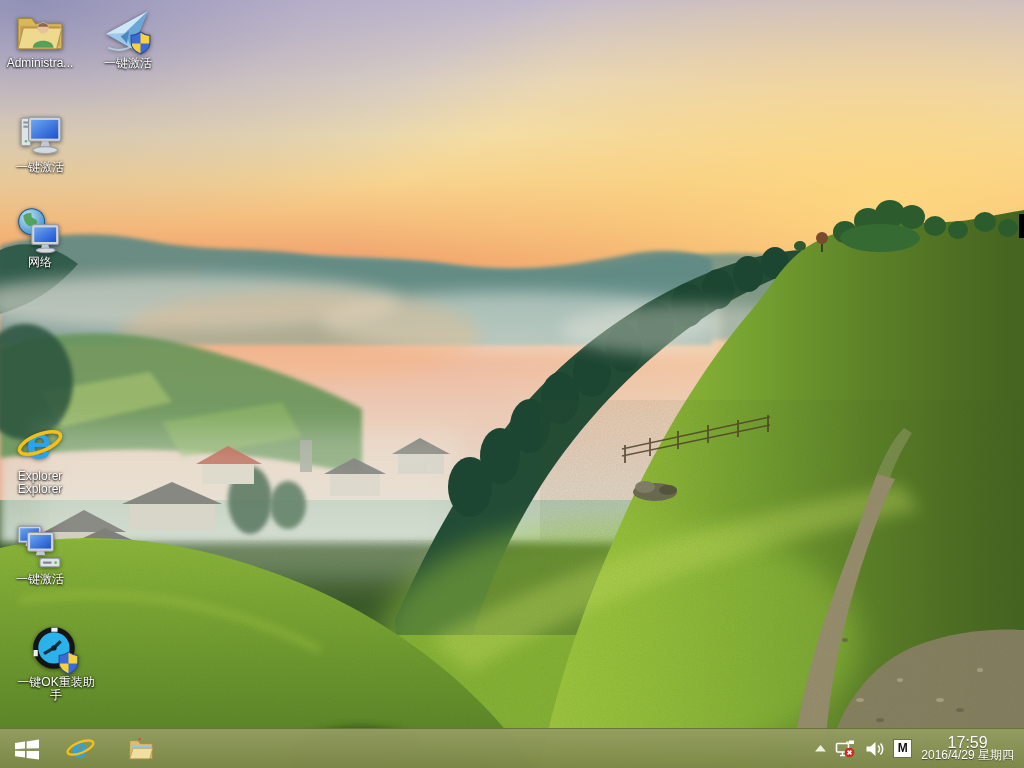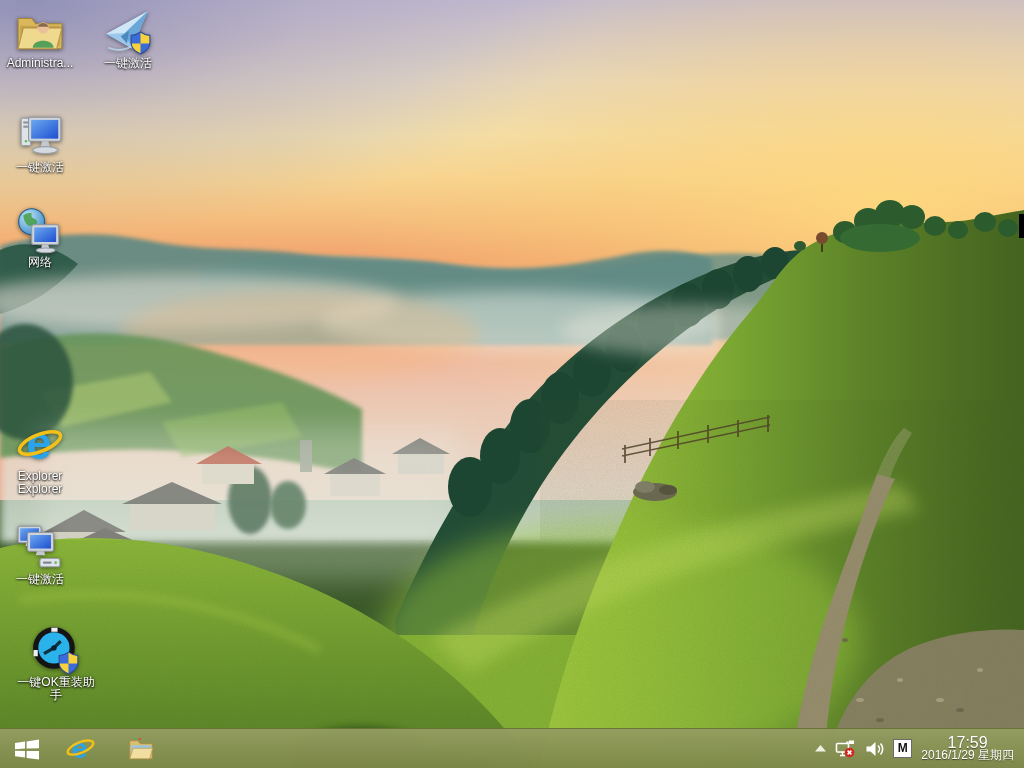--- a/index.html
+++ b/index.html
@@ -414,18 +414,18 @@
       <div class="tray-btn">
         <svg width="19" height="16" viewBox="0 0 19 16">
           <path d="M1.5 5.5 h4 l5 -4.5 v14 l-5 -4.5 h-4 Z" fill="#ffffff"></path>
           <path d="M13 4.5 a5 5 0 0 1 0 7" stroke="#ffffff" fill="none" stroke-width="1.6"></path>
           <path d="M15.5 2.5 a8 8 0 0 1 0 11" stroke="#ffffff" fill="none" stroke-width="1.6"></path>
         </svg>
       </div>
       <div class="ime-box">M</div>
       <div class="clock">
         <div class="clock-time">17:59</div>
-        <div class="clock-date">2016/1/29 星期四</div>
+        <div class="clock-date">2016/4/29 星期四</div>
       </div>
     </div>
   </div>
 
 </div>
 
 </body></html>

